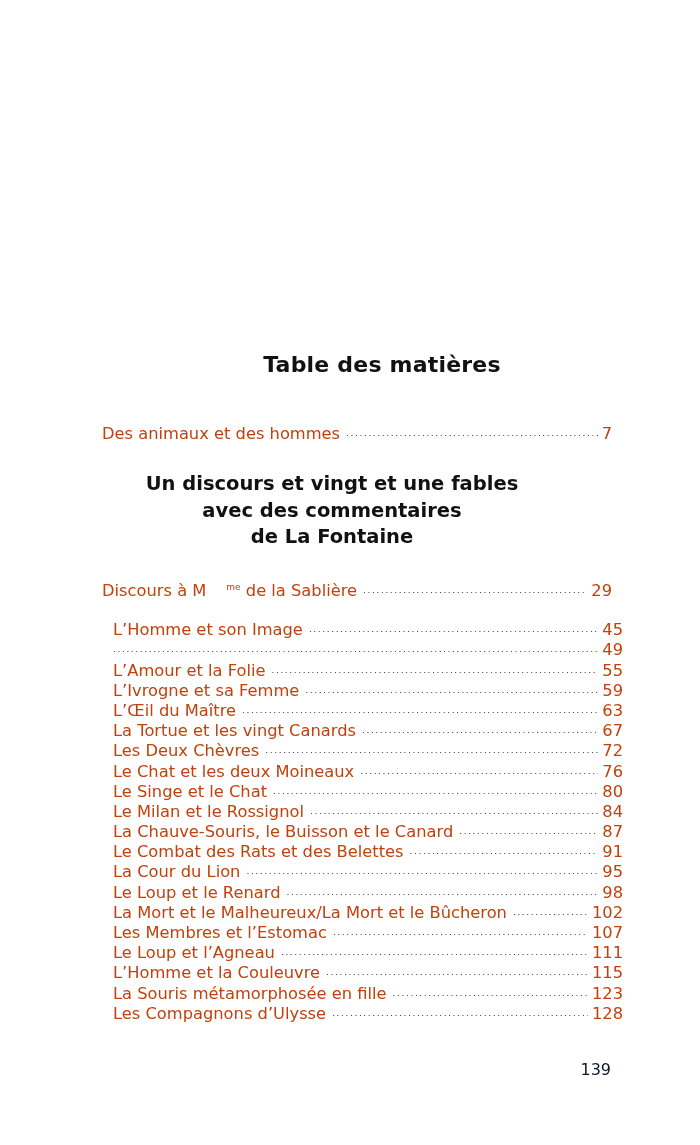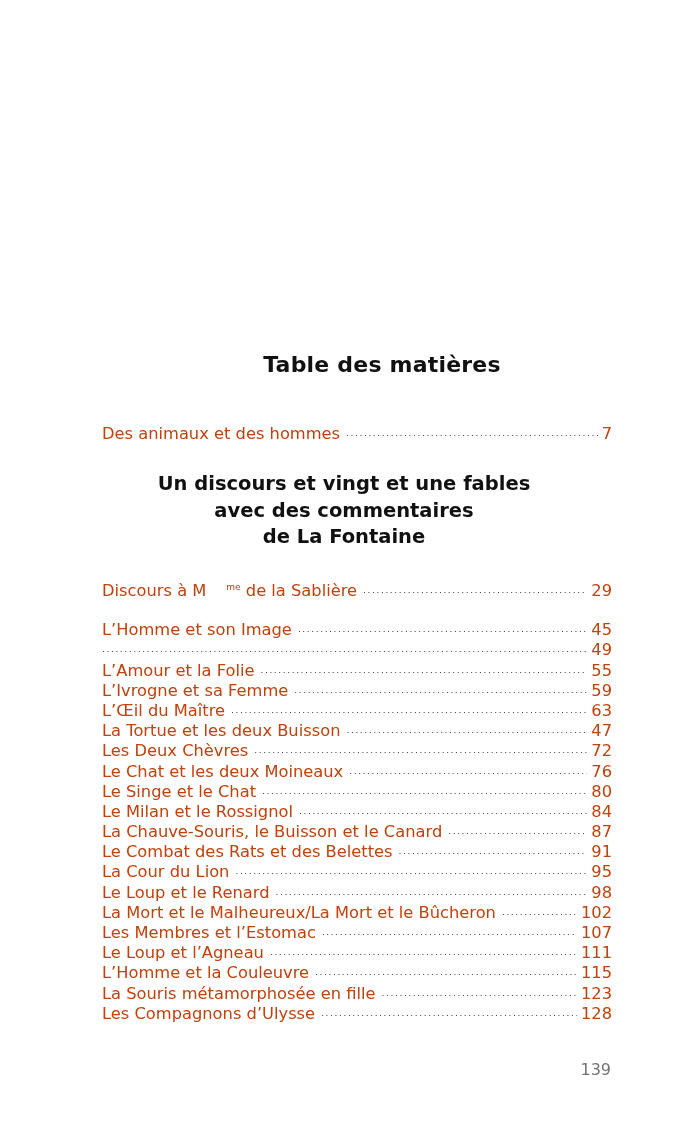--- a/index.html
+++ b/index.html
@@ -73,40 +73,39 @@
     }
     .section-heading {
       position: absolute;
       left: 0;
       width: 664px;
       top: 471px;
       text-align: center;
       font-weight: bold;
       font-size: 19.5px;
       line-height: 26.5px;
-      padding-left: 12px;
     }
     .section-heading div { display: block; }
     .fable-list {
       position: absolute;
-      left: 0;
+      left: 11px;
       top: 620px;
       width: 555px;
     }
     .fable-list .entry {
       position: relative;
       left: 102px;
       height: 20.2px;
     }
     .page-number {
       position: absolute;
       right: 89px;
       top: 1060px;
       font-size: 16px;
-      color: #737373;
+      color: #0f172a;
     }
   </style>
 </head>
 <body>
 
 <div class="page">
 
   <div class="toc-title">Table des matières</div>
 
   <div class="entry" style="top:424px;">
@@ -146,23 +145,23 @@
         <span class="label">L’Ivrogne et sa Femme</span>
         <span class="leader"></span>
         <span class="pg">59</span>
       </div>
     <div class="entry">
         <span class="label">L’Œil du Maître</span>
         <span class="leader"></span>
         <span class="pg">63</span>
       </div>
     <div class="entry">
-        <span class="label">La Tortue et les deux Buisson</span>
-        <span class="leader"></span>
-        <span class="pg">47</span>
+        <span class="label">La Tortue et les vingt Canards</span>
+        <span class="leader"></span>
+        <span class="pg">67</span>
       </div>
     <div class="entry">
         <span class="label">Les Deux Chèvres</span>
         <span class="leader"></span>
         <span class="pg">72</span>
       </div>
     <div class="entry">
         <span class="label">Le Chat et les deux Moineaux</span>
         <span class="leader"></span>
         <span class="pg">76</span>

